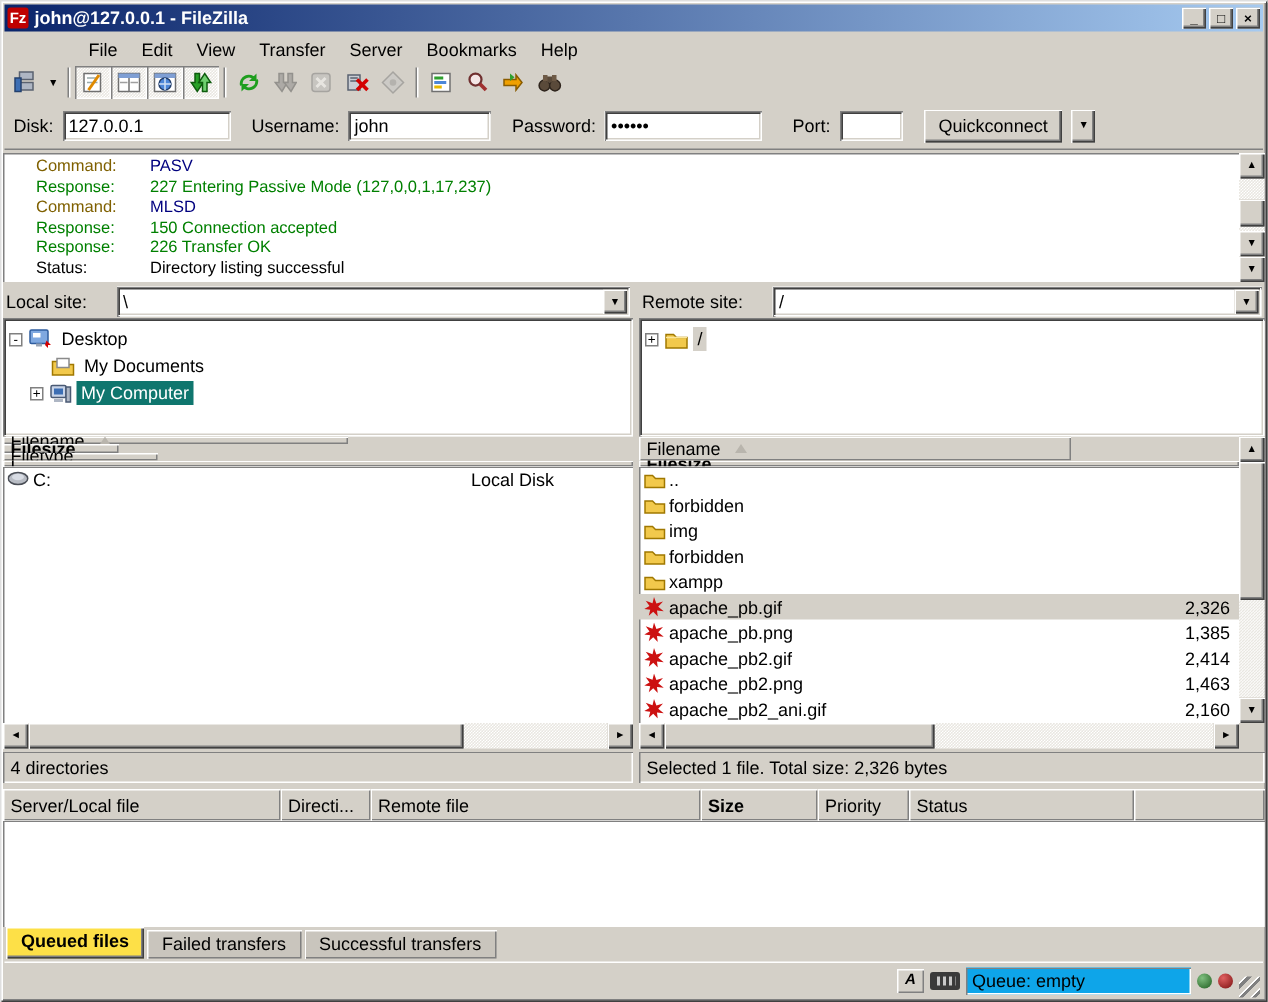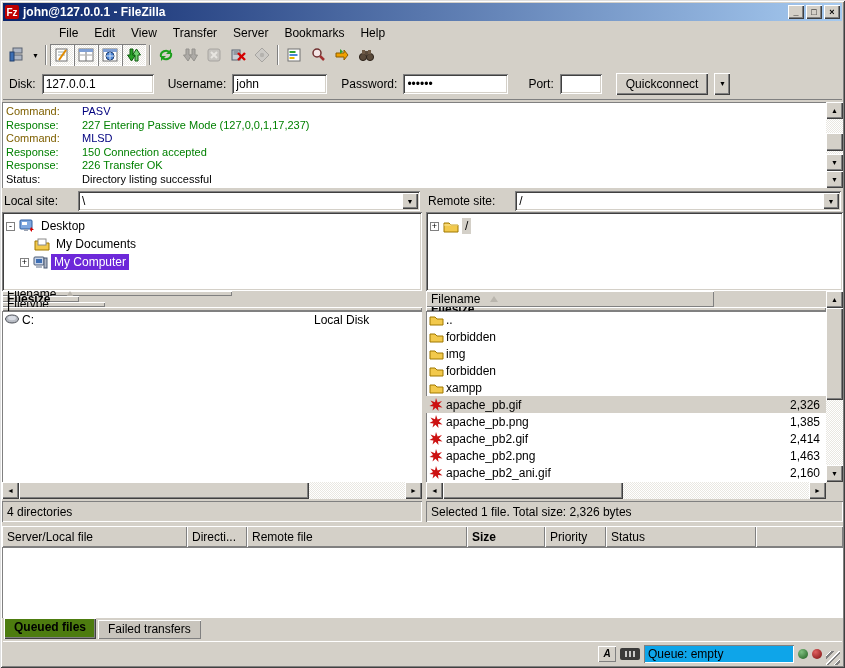--- a/index.html
+++ b/index.html
@@ -44,21 +44,21 @@
   #qcbar label { font-size:12px; }
   .field { height:20px; border:0; background:#fff; box-shadow: inset 1px 1px #808080, inset -1px -1px #FFFFFF, inset 2px 2px #404040, inset -2px -2px #D4D0C8; padding:2px 4px; font-size:12px; }
   #qc-btn { height:22px; padding:0 10px; background:#D4D0C8; font-size:12px;
     border:0; box-shadow: inset 1px 1px #FFFFFF, inset -1px -1px #404040, inset -2px -2px #808080; }
   #qc-drop { width:16px; height:22px; background:#D4D0C8; display:flex; align-items:center; justify-content:center; font-size:7px;
     box-shadow: inset 1px 1px #FFFFFF, inset -1px -1px #404040, inset -2px -2px #808080; }
 
   
   #log { position:absolute; top:102px; left:2px; right:2px; height:86px; }
   #log .log-body { position:absolute; inset:0; right:17px; background:#fff;
-    box-shadow: inset 1px 1px #808080, inset -1px -1px #FFFFFF; padding:3px 4px; overflow:hidden; }
+    box-shadow: inset 1px 1px #808080, inset -1px -1px #FFFFFF; padding:3px 22px; overflow:hidden; }
   .log-line { font-size:11px; line-height:13.5px; white-space:nowrap; }
   .log-line .lbl { display:inline-block; width:76px; }
   .lc-label { color:#7F6000; } .lc-text { color:#00007F; }
   .lr { color:#008000; } .ls { color:#000000; }
 
   
   .sb-btn { position:absolute; width:17px; height:17px; background:#D4D0C8; font-size:7px; color:#000;
     display:flex; align-items:center; justify-content:center;
     box-shadow: inset 1px 1px #FFFFFF, inset -1px -1px #404040, inset -2px -2px #808080; }
   .sb-thumb { position:absolute; background:#D4D0C8;
@@ -69,21 +69,21 @@
   .site-row { position:absolute; height:22px; display:flex; align-items:center; gap:20px; }
   .combo { flex:1; height:20px; background:#fff; box-shadow: inset 1px 1px #808080, inset -1px -1px #FFFFFF, inset 2px 2px #404040, inset -2px -2px #D4D0C8;
     display:flex; align-items:center; padding-left:4px; position:relative; font-size:12px; }
   .combo .drop { position:absolute; right:2px; top:2px; width:16px; height:16px; background:#D4D0C8; font-size:7px;
     display:flex; align-items:center; justify-content:center; box-shadow: inset 1px 1px #FFFFFF, inset -1px -1px #404040, inset -2px -2px #808080; }
   .tree { position:absolute; background:#fff; box-shadow: inset 1px 1px #808080, inset -1px -1px #FFFFFF, inset 2px 2px #404040, inset -2px -2px #D4D0C8; padding:5px 4px; font-size:12px; }
   .tree-row { display:flex; align-items:center; height:18px; white-space:nowrap; }
   .expander { width:9px; height:9px; border:1px solid #808080; background:#fff; font-size:9px; line-height:7px; text-align:center;
     display:inline-flex; align-items:center; justify-content:center; margin-right:4px; }
   .tree-label { padding:1px 3px; }
-  .tree-label.sel-blue { background:#6d28d9; color:#fff; }
+  .tree-label.sel-blue { background:#0f766e; color:#fff; }
   .tree-label.sel-gray { background:#D4D0C8; }
 
   .hdr-row { position:absolute; height:20px; display:flex;flex-direction:column; }
   .hdr-cell { background:#D4D0C8; box-shadow: inset 1px 1px #FFFFFF, inset -1px -1px #808080; padding:2px 5px;
     font-size:12px; display:flex; align-items:center; overflow:hidden; white-space:nowrap; }
   .hdr-cell.right { justify-content:flex-start;font-weight:bold; }
   .sort-asc { width:0; height:0; border-left:4px solid transparent; border-right:4px solid transparent; border-bottom:6px solid #B9B5AD; margin-left:10px; }
   .listbox { position:absolute; background:#fff; box-shadow: inset 1px 1px #808080, inset -1px -1px #fff; overflow:hidden; }
   .frow { display:flex; align-items:center; height:17px; font-size:12px; white-space:nowrap; padding-left:2px; }
   .frow .nm { flex:1; overflow:hidden; }
@@ -95,21 +95,21 @@
     display:flex; align-items:center; padding:0 5px; font-size:12px; }
 
   
   #queue-hdr { position:absolute; top:526px; left:2px; right:2px; height:21px; display:flex; }
   #queue-body { position:absolute; top:547px; left:2px; right:2px; height:71px; background:#fff; box-shadow: inset 1px 1px #808080, inset -1px -1px #fff; }
 
   
   #tabs { position:absolute; top:618px; left:4px; height:21px; display:flex; align-items:flex-start; }
   .tab { height:19px; padding:2px 10px; font-size:12px; background:#C9C5BD;
     box-shadow: inset 1px 1px #FFFFFF, inset -1px -1px #808080; margin-right:2px; margin-top:2px; }
-  .tab.active { background:#4d7c0f; font-weight:bold; height:21px; margin-top:0;
+  .tab.active { background:#fde047; font-weight:bold; height:21px; margin-top:0;
     box-shadow: inset 1px 1px #FFFFFF, inset -1px -1px #404040, inset -2px -2px #808080; }
 
   
   #statusbar { position:absolute; left:3px; right:3px; bottom:3px; height:24px; border-top:1px solid #fff;
     display:flex; align-items:center; justify-content:flex-end; gap:4px; padding:0 2px; }
   #type-ind { width:18px; height:16px; background:#D4D0C8; box-shadow: inset 1px 1px #fff, inset -1px -1px #808080;
     font-size:10px; font-weight:bold; font-style:italic; display:flex; align-items:center; justify-content:center; }
   #speed-ind { width:20px; height:12px; background:#3A3A3A; border-radius:2px;
     background-image:repeating-linear-gradient(90deg,#3A3A3A 0 2px,#C8C8C8 2px 4px); background-size:14px 6px; background-repeat:no-repeat; background-position:3px 3px; }
   #queue-status { width:150px; height:18px; background:#0ea5e9; box-shadow: inset 1px 1px #808080, inset -1px -1px #fff;
@@ -518,20 +518,21 @@
         <span>Status</span>
       </div>
     <div class="hdr-cell" style="flex:1;"></div>
   </div>
 
   <div id="queue-body"></div>
 
   <div id="tabs">
     <div class="tab active">Queued files</div>
     <div class="tab">Failed transfers</div>
+    <div class="tab">Successful transfers</div>
   </div>
 
   <div id="statusbar">
     <div id="type-ind">A</div>
     <div id="speed-ind"></div>
     <div id="queue-status">
         <span>Queue: empty</span>
       </div>
     <div class="led green"></div>
     <div class="led red"></div>

